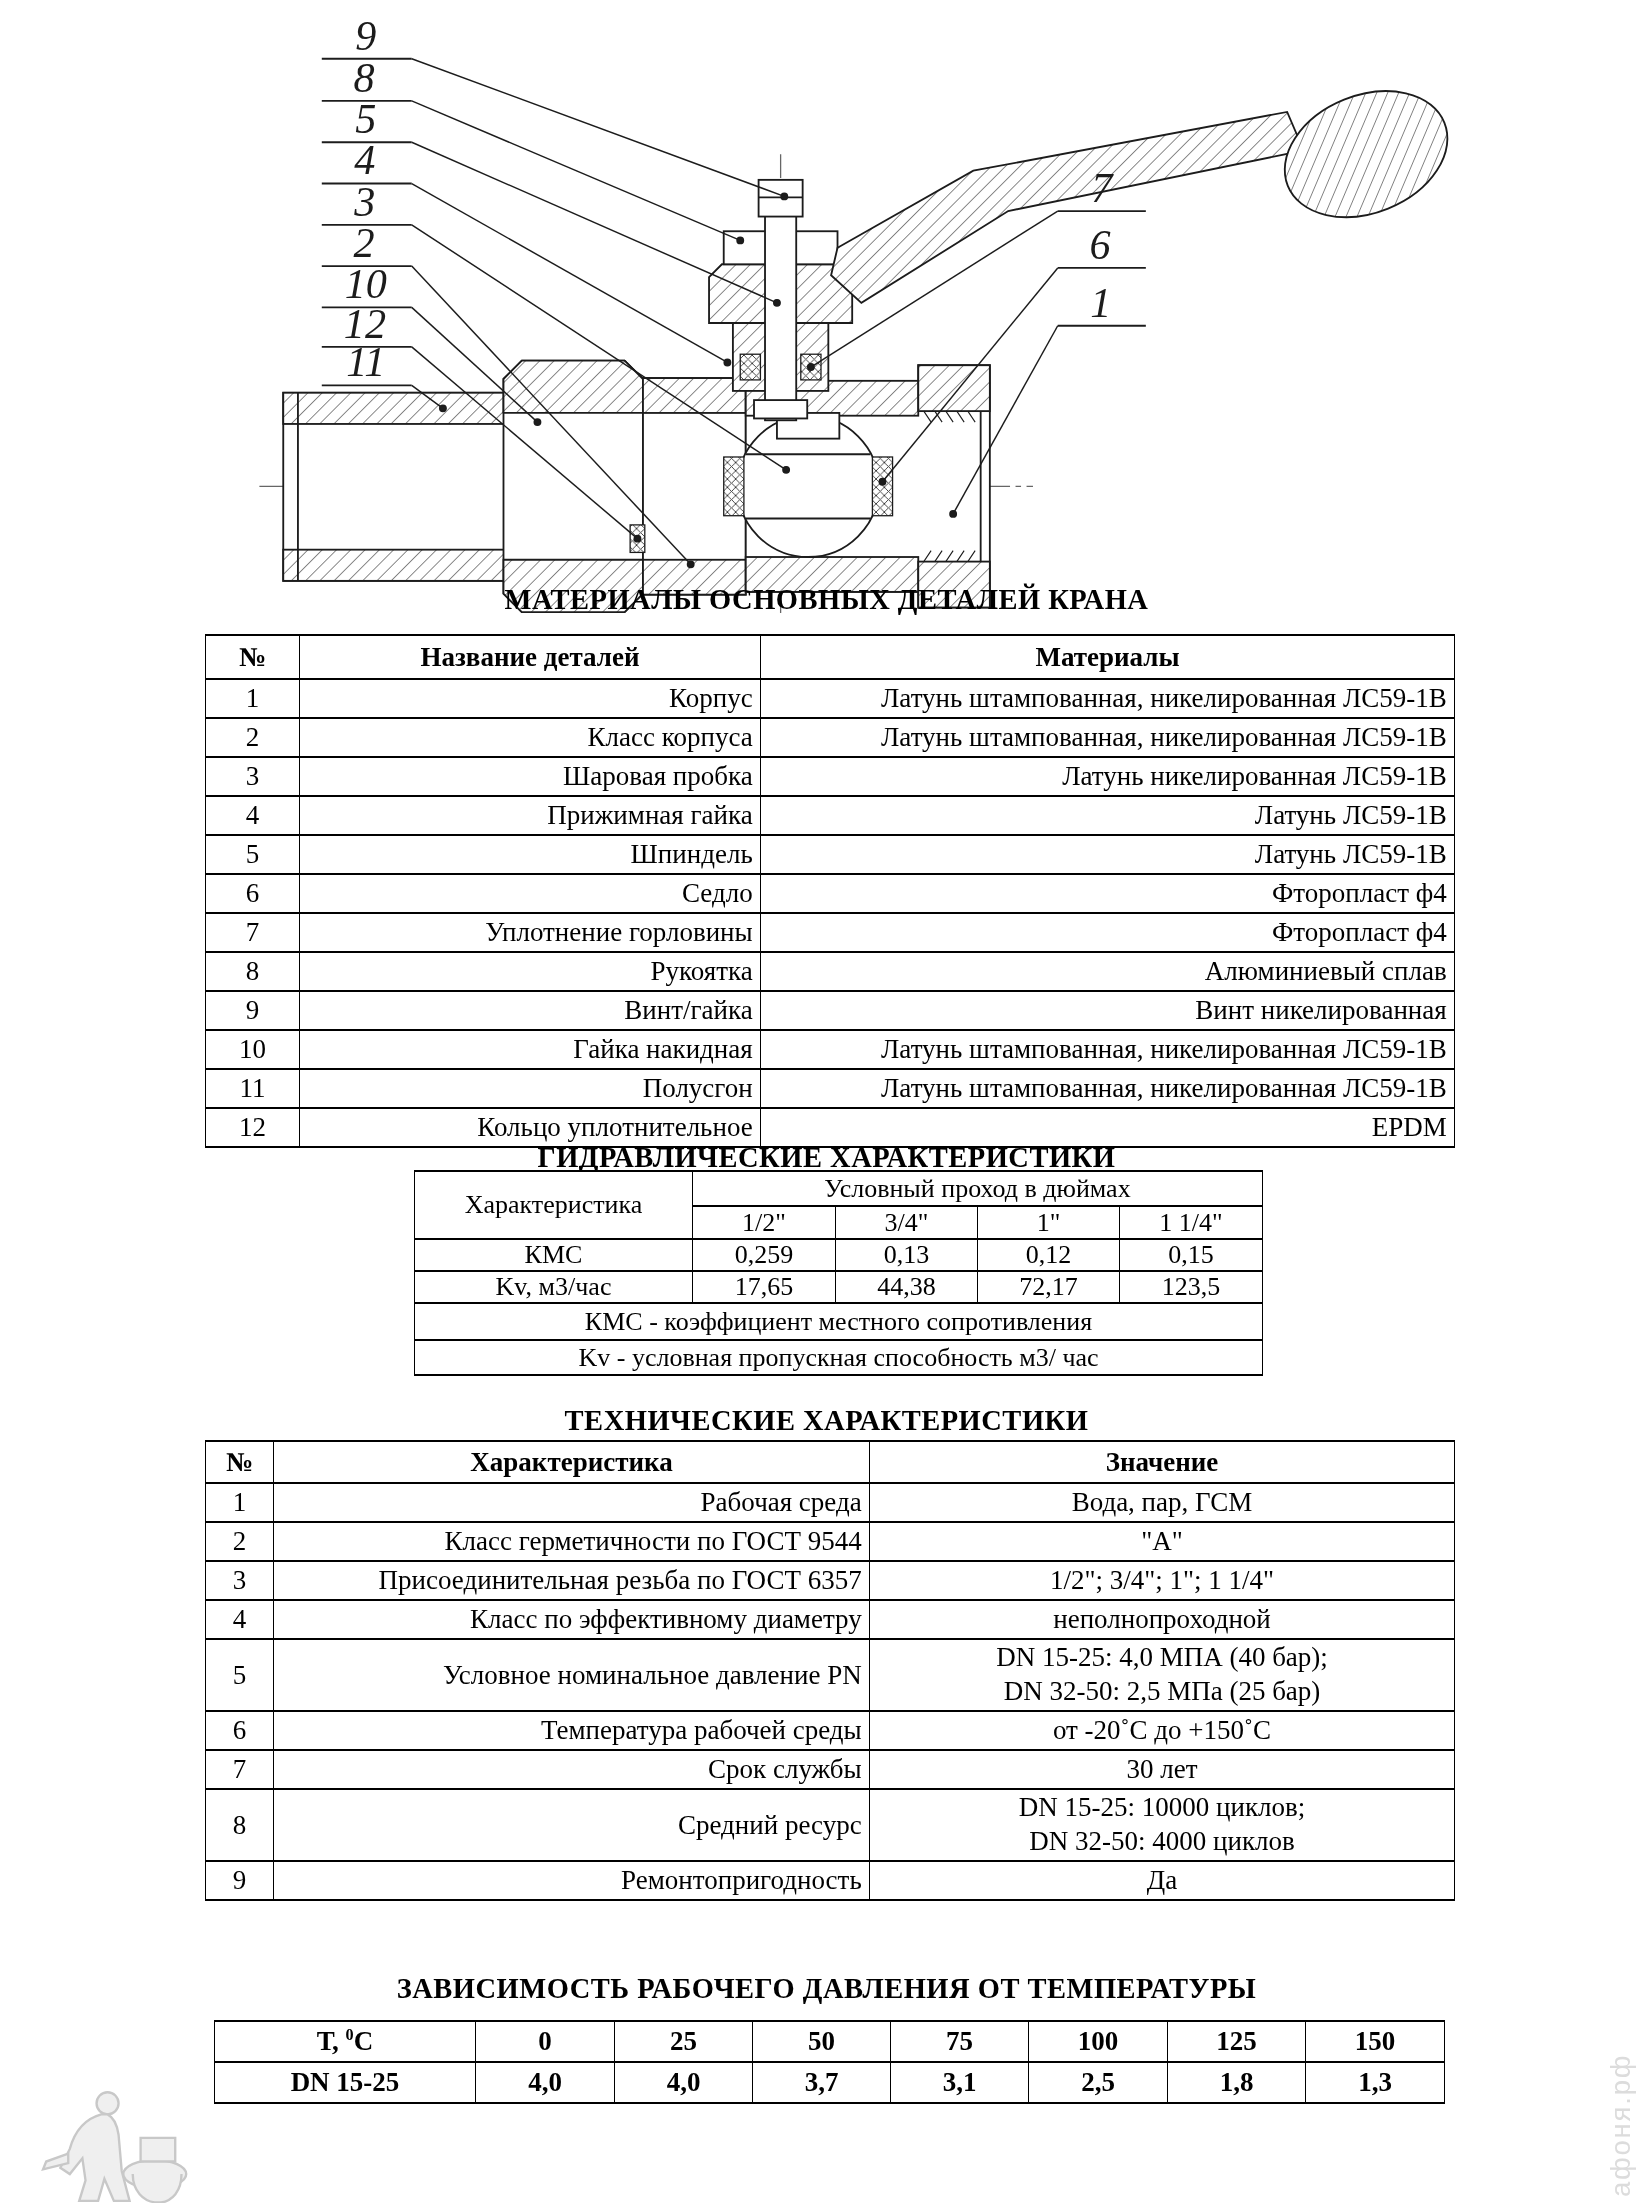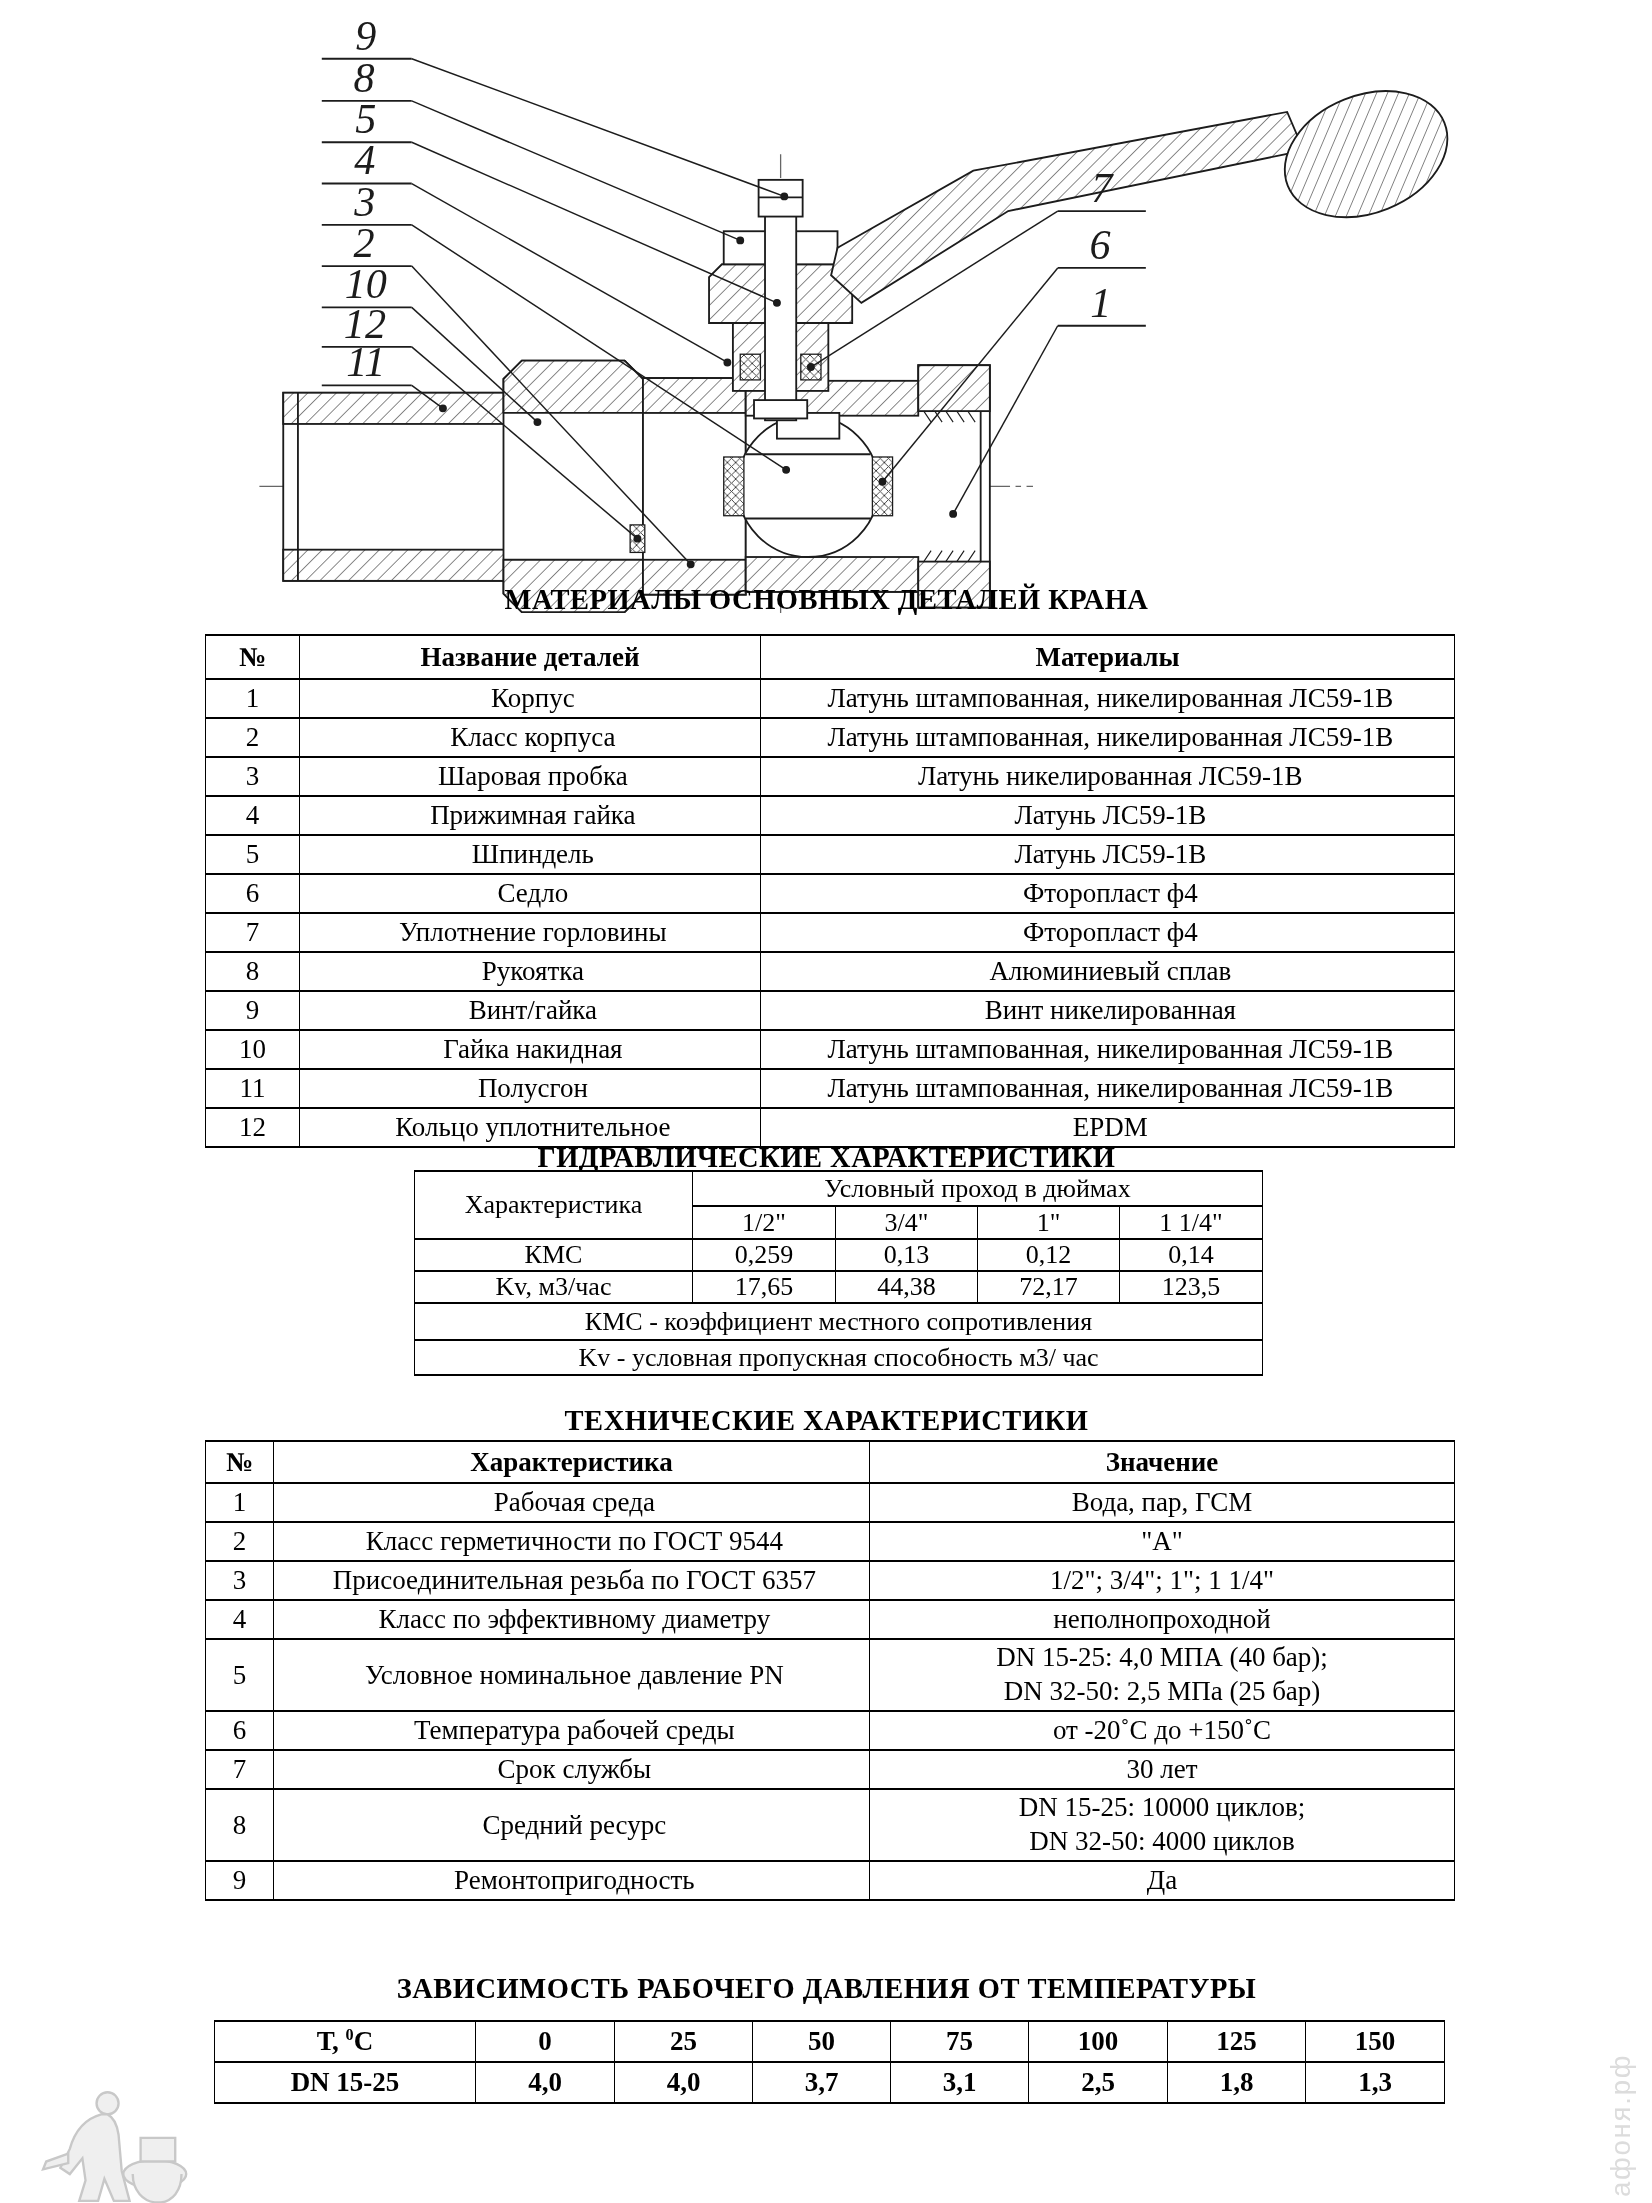--- a/index.html
+++ b/index.html
@@ -3,21 +3,21 @@
 <meta charset="utf-8">
 <style>
   html,body{margin:0;padding:0;background:#ffffff;}
   body{width:1653px;height:2204px;position:relative;font-family:"Liberation Serif",serif;color:#000;overflow:hidden;}
   .title{position:absolute;left:0;width:1653px;text-align:center;font-weight:bold;font-size:28.5px;letter-spacing:0.5px;}
   table{border-collapse:collapse;position:absolute;table-layout:fixed;background:#fff;}
   table, td, th{border:1.8px solid #000;}
   td,th{border-top-width:2.8px;border-bottom-width:2.8px;font-size:27px;vertical-align:middle;padding:0 7.3px;overflow:hidden;}
   th{font-weight:bold;text-align:center;}
   .c{text-align:center;}
-  .l{text-align:center;padding-left:13px;}
+  .l{text-align:right;padding-left:13px;}
   .preline{white-space:pre-line;line-height:1.25;}
   #materials-table{left:205px;top:634px;width:1249px;}
   #materials-table td{height:37px;}
   #materials-table tr.head th{height:42px;}
   #hydraulic-table{left:414px;top:1170px;width:849px;}
   #hydraulic-table td,#hydraulic-table th{font-size:26px;}
   #tech-table{left:205px;top:1440px;width:1249px;}
   #tech-table td{height:37px;}
   #tech-table tr.head th{height:40px;}
   #tech-table tr.tall td{height:70px;}
@@ -269,21 +269,21 @@
     <td class="c">1/2"</td>
     <td class="c">3/4"</td>
     <td class="c">1"</td>
     <td class="c">1 1/4"</td>
   </tr>
   <tr style="height:31px">
     <td class="c">КМС</td>
     <td class="c">0,259</td>
     <td class="c">0,13</td>
     <td class="c">0,12</td>
-    <td class="c">0,14</td>
+    <td class="c">0,15</td>
   </tr>
   <tr style="height:19px">
     <td class="c">Kv, м3/час</td>
     <td class="c">17,65</td>
     <td class="c">44,38</td>
     <td class="c">72,17</td>
     <td class="c">123,5</td>
   </tr>
   <tr style="height:37px">
     <td class="c" colspan="5">КМС - коэффициент местного сопротивления</td>

